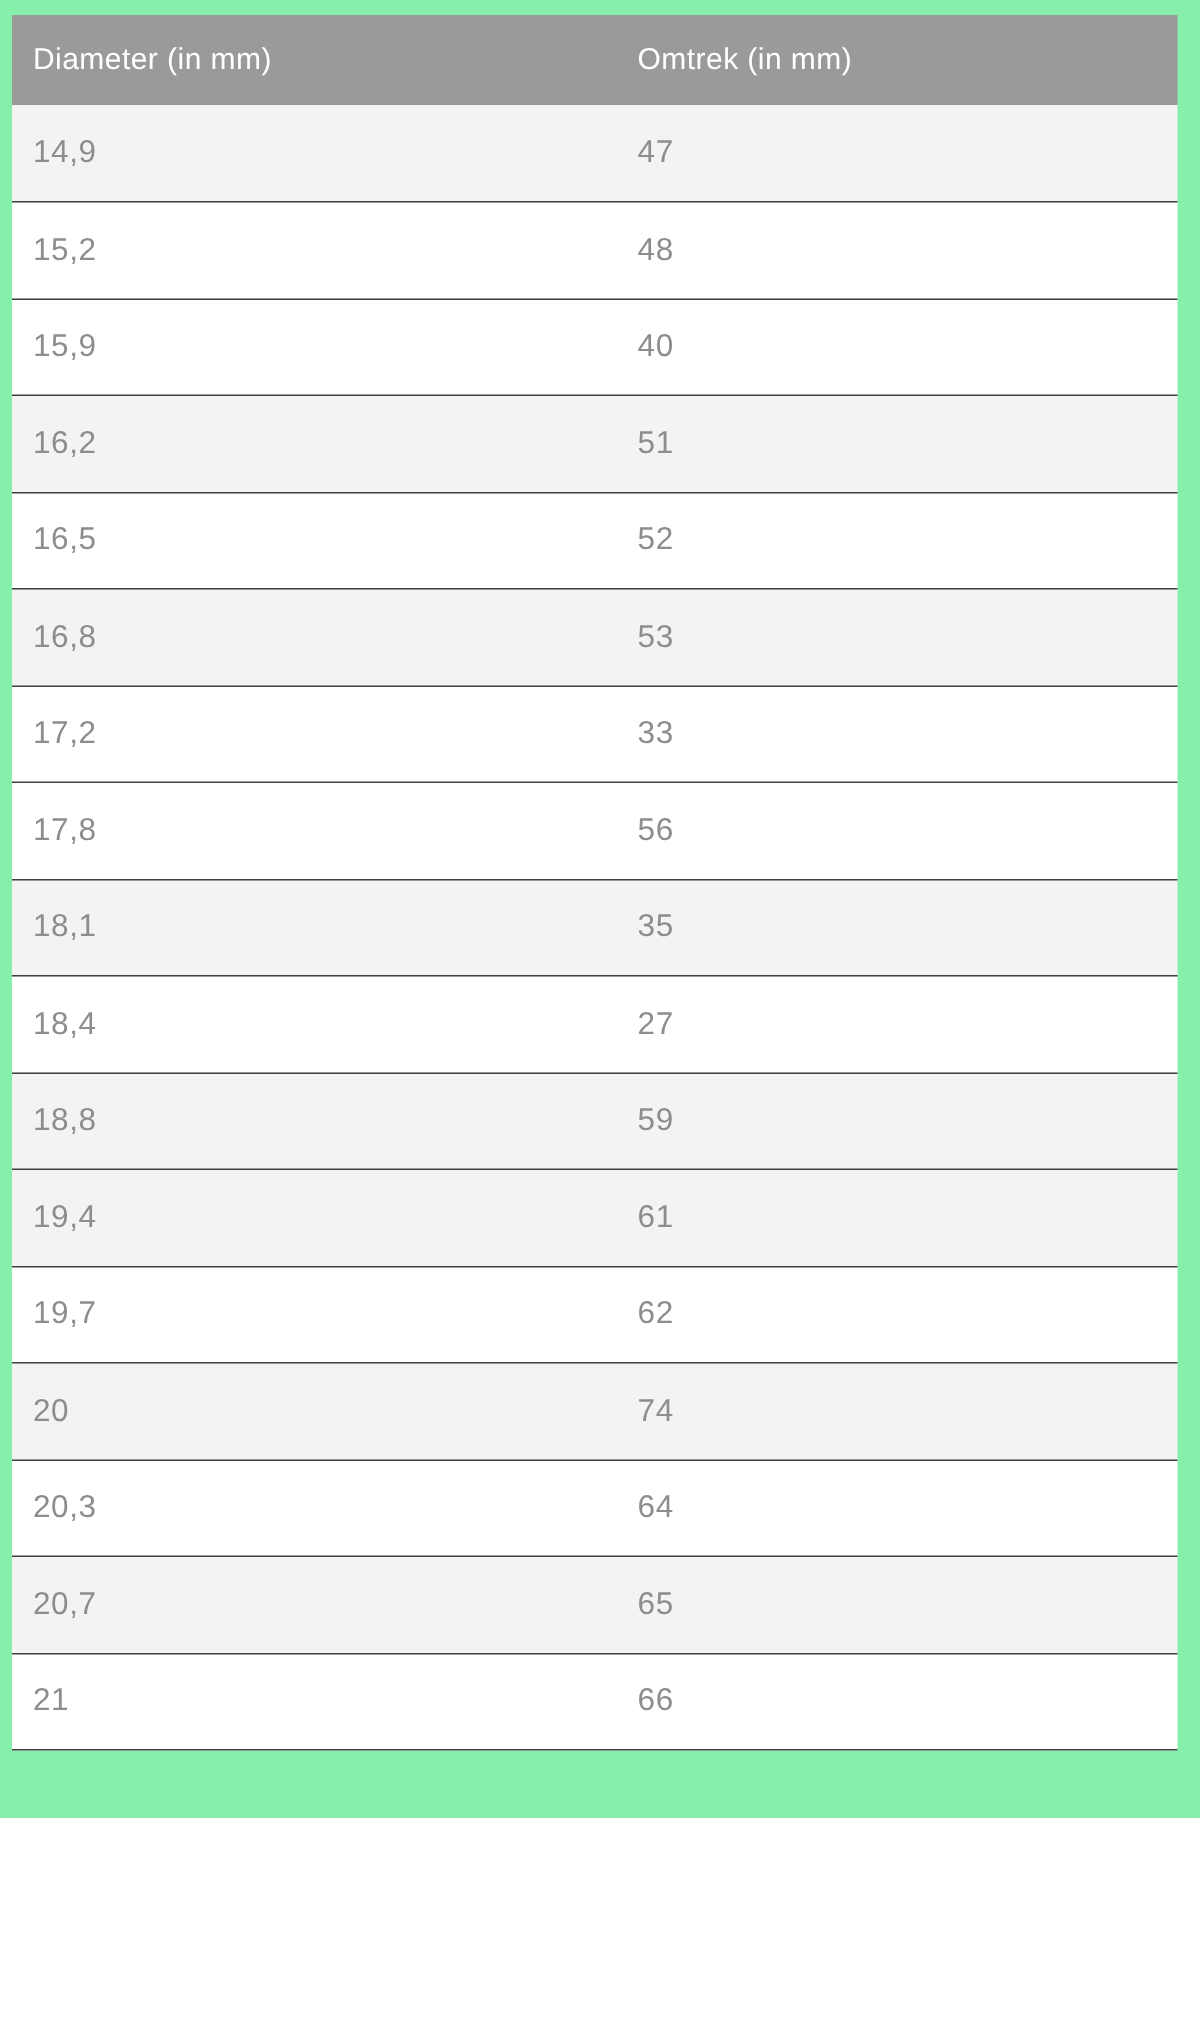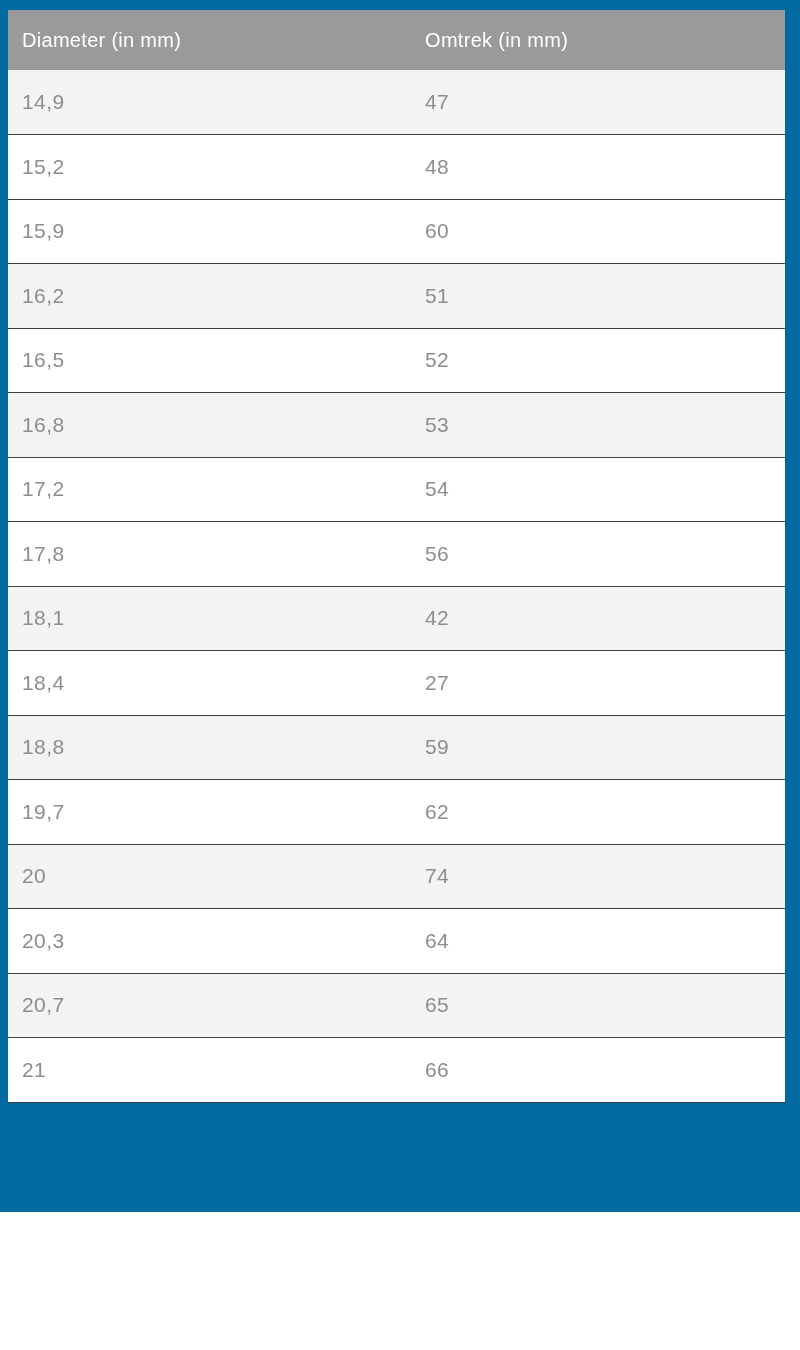--- a/index.html
+++ b/index.html
@@ -10,21 +10,21 @@
     background: #ffffff;
     font-family: "Liberation Sans", sans-serif;
     overflow: hidden;
   }
 
   #table-wrapper {
     position: relative;
     width: 800px;
     height: 1212px;
     padding: 10px 15px 0 8px;
-    background: #0369a1;
+    background: #86efac;
   }
 
   table.size-table {
     width: 100%;
     border-collapse: collapse;
     table-layout: fixed;
   }
 
   table.size-table col.col-diameter { width: 52%; }
   table.size-table col.col-circumference { width: 48%; }
@@ -92,53 +92,57 @@
         <tr class="row-odd">
           <td class="td-diameter">14,9</td>
           <td class="td-circumference">47</td>
         </tr>
         <tr class="row-even">
           <td class="td-diameter">15,2</td>
           <td class="td-circumference">48</td>
         </tr>
         <tr class="row-even">
           <td class="td-diameter">15,9</td>
-          <td class="td-circumference">60</td>
+          <td class="td-circumference">40</td>
         </tr>
         <tr class="row-odd">
           <td class="td-diameter">16,2</td>
           <td class="td-circumference">51</td>
         </tr>
         <tr class="row-even">
           <td class="td-diameter">16,5</td>
           <td class="td-circumference">52</td>
         </tr>
         <tr class="row-odd">
           <td class="td-diameter">16,8</td>
           <td class="td-circumference">53</td>
         </tr>
         <tr class="row-even">
           <td class="td-diameter">17,2</td>
-          <td class="td-circumference">54</td>
+          <td class="td-circumference">33</td>
         </tr>
         <tr class="row-even">
           <td class="td-diameter">17,8</td>
           <td class="td-circumference">56</td>
         </tr>
         <tr class="row-odd">
           <td class="td-diameter">18,1</td>
-          <td class="td-circumference">42</td>
+          <td class="td-circumference">35</td>
         </tr>
         <tr class="row-even">
           <td class="td-diameter">18,4</td>
           <td class="td-circumference">27</td>
         </tr>
         <tr class="row-odd">
           <td class="td-diameter">18,8</td>
           <td class="td-circumference">59</td>
+        </tr>
+        <tr class="row-odd">
+          <td class="td-diameter">19,4</td>
+          <td class="td-circumference">61</td>
         </tr>
         <tr class="row-even">
           <td class="td-diameter">19,7</td>
           <td class="td-circumference">62</td>
         </tr>
         <tr class="row-odd">
           <td class="td-diameter">20</td>
           <td class="td-circumference">74</td>
         </tr>
         <tr class="row-even">

